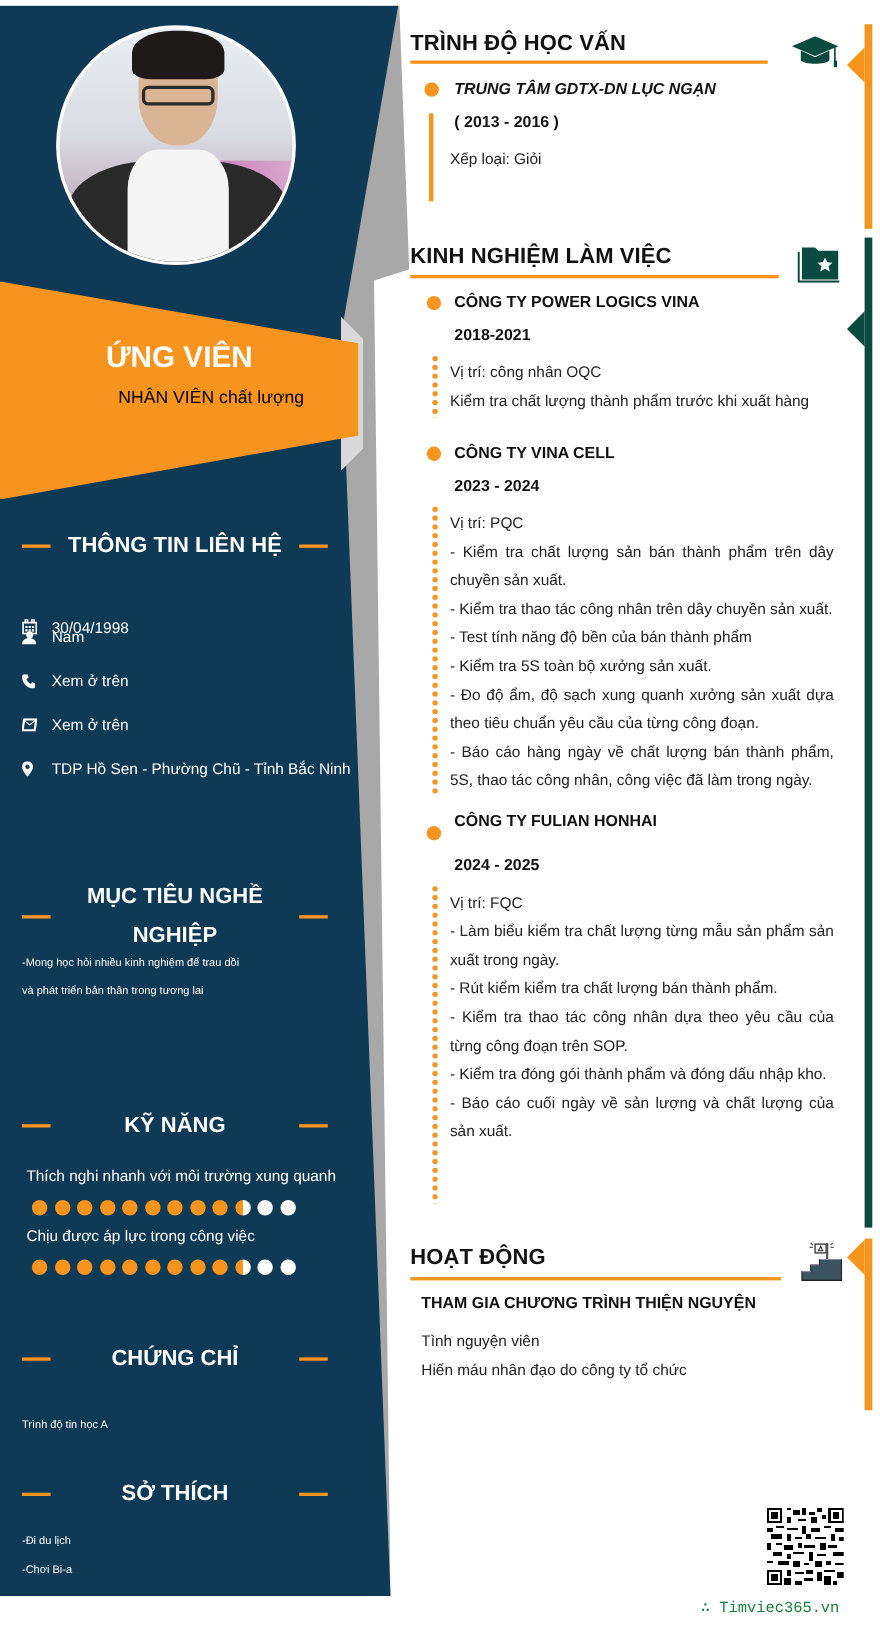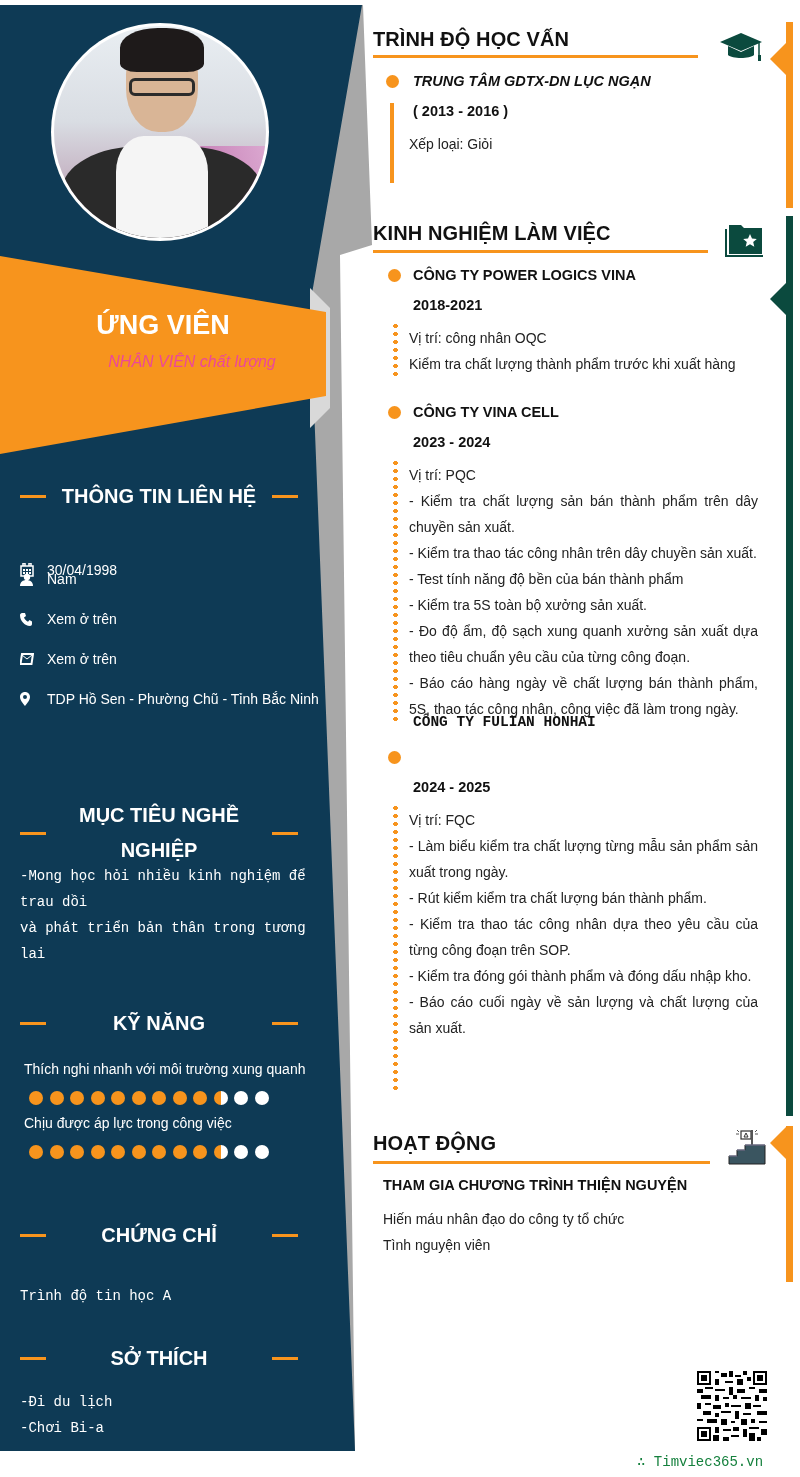--- a/index.html
+++ b/index.html
@@ -41,37 +41,37 @@
       position: absolute; left: 0; top: 256px; width: 326px; height: 198px;
       background: #f7941d;
       clip-path: polygon(0 0, 326px 56px, 326px 140px, 0 198px);
     }
     .cand-name {
       position: absolute; left: 0; top: 310px; width: 326px; text-align: center;
       color: #fff; font-weight: bold; font-size: 27px;
     }
     .cand-title {
       position: absolute; left: 0; top: 353px; width: 384px; text-align: center;
-      color: #ec4899; font-size: 16px; font-style: italic;
+      color: #000000; font-size: 16px;
     }
 
     .side-heading {
       position: absolute; left: 20px; width: 278px; display: flex; align-items: center;
       color: #fff; font-weight: bold; font-size: 20px; text-align: center;
     }
     .side-heading .dash { width: 26px; height: 3px; background: #f7941d; flex: 0 0 26px; }
     .side-heading .txt { flex: 1; line-height: 35px; padding: 0 10px; }
 
     .contact-row {
       position: absolute; left: 20px; display: flex; align-items: center; color: #fff; font-size: 14px;
     }
     .contact-row .ic { width: 27px; height: 16px; display: flex; align-items: center; }
     .contact-row svg { fill: #fff; }
 
-    .side-text { position: absolute; left: 20px; width: 290px; color: #fff; font-size: 14px; line-height: 26px; font-family: Liberation Mono, monospace; }
+    .side-text { position: absolute; left: 20px; width: 290px; color: #fff; font-size: 10px; line-height: 26px; }
 
     .skill-name { position: absolute; left: 24px; color: #fff; font-size: 14px; }
     .skill-dots { position: absolute; left: 29px; display: flex; gap: 6.5px; }
     .dot { width: 14px; height: 14px; border-radius: 50%; background: #fff; }
     .dot.full { background: #f7941d; }
     .dot.half { background: linear-gradient(90deg, #f7941d 50%, #fff 50%); }
 
     
     .r-heading {
       position: absolute; left: 373px; font-size: 20px; font-weight: bold; color: #111;
@@ -287,21 +287,21 @@
   <span class="ln">Vị trí: PQC</span>
   <span class="ln">- Kiểm tra chất lượng sản bán thành phẩm trên dây chuyền sản xuất.</span>
   <span class="ln">- Kiểm tra thao tác công nhân trên dây chuyền sản xuất.</span>
   <span class="ln">- Test tính năng độ bền của bán thành phẩm</span>
   <span class="ln">- Kiểm tra 5S toàn bộ xưởng sản xuất.</span>
   <span class="ln">- Đo độ ẩm, độ sạch xung quanh xưởng sản xuất dựa theo tiêu chuẩn yêu cầu của từng công đoạn.</span>
   <span class="ln">- Báo cáo hàng ngày về chất lượng bán thành phẩm, 5S, thao tác công nhân, công việc đã làm trong ngày.</span>
 </div>
 
 <div class="tl-dot" style="left:388px; top:751px;"></div>
-<div class="item-title" style="top:714px;font-family:Liberation Mono, monospace;">CÔNG TY FULIAN HONHAI</div>
+<div class="item-title" style="top:739px;">CÔNG TY FULIAN HONHAI</div>
 <div class="item-title" style="top:779px;">2024 - 2025</div>
 <div class="tl-dotted" style="left:393px; top:804px; height:290px;"></div>
 <div class="item-text" style="top:807px;">
   <span class="ln">Vị trí: FQC</span>
   <span class="ln">- Làm biểu kiểm tra chất lượng từng mẫu sản phẩm sản xuất trong ngày.</span>
   <span class="ln">- Rút kiểm kiểm tra chất lượng bán thành phẩm.</span>
   <span class="ln">- Kiểm tra thao tác công nhân dựa theo yêu cầu của từng công đoạn trên SOP.</span>
   <span class="ln">- Kiểm tra đóng gói thành phẩm và đóng dấu nhập kho.</span>
   <span class="ln">- Báo cáo cuối ngày về sản lượng và chất lượng của sản xuất.</span>
 </div>
@@ -315,22 +315,22 @@
     <rect x="14" y="3" width="10" height="8" fill="#fff" stroke="#333" stroke-width="1.2"></rect>
     <path d="M17 9l2-4 2 4z" fill="none" stroke="#333" stroke-width="1"></path>
     <rect x="24" y="2" width="2" height="16" fill="#555"></rect>
     <path d="M9 6h3M28 6h3M10 2l2 2M30 2l-2 2" stroke="#555" stroke-width="1"></path>
     <path d="M2 36V28h8v-6h8v-5h20v19z" fill="#3a5560" stroke="#222" stroke-width="1"></path>
     <path d="M2 28h8M10 22h8M18 17h20" stroke="#88a" stroke-width="1"></path>
   </svg>
 </div>
 <div class="item-title" style="left:383px; top:1177px;">THAM GIA CHƯƠNG TRÌNH THIỆN NGUYỆN</div>
 <div class="item-text" style="left:383px; top:1206px;">
+  <span class="ln">Tình nguyện viên</span>
   <span class="ln">Hiến máu nhân đạo do công ty tổ chức</span>
-  <span class="ln">Tình nguyện viên</span>
 </div>
 
 <div class="qr">
   <svg width="70" height="70" viewBox="0 0 35 35" shape-rendering="crispEdges">
     <rect width="35" height="35" fill="#fff"></rect>
     <g fill="#000">
       <path d="M0 0h7v7H0zM1 1v5h5V1zM2 2h3v3H2z"></path>
       <path d="M28 0h7v7h-7zM29 1v5h5V1zM30 2h3v3h-3z"></path>
       <path d="M0 28h7v7H0zM1 29v5h5v-5zM2 30h3v3H2z"></path>
       <path d="M9 0h2v1H9zM12 1h3v2h-3zM16 0h2v3h-2zM19 2h3v1h-3zM23 0h2v2h-2zM25 3h2v2h-2zM9 4h2v3H9zM14 5h4v1h-4zM20 4h3v3h-3z"></path>

